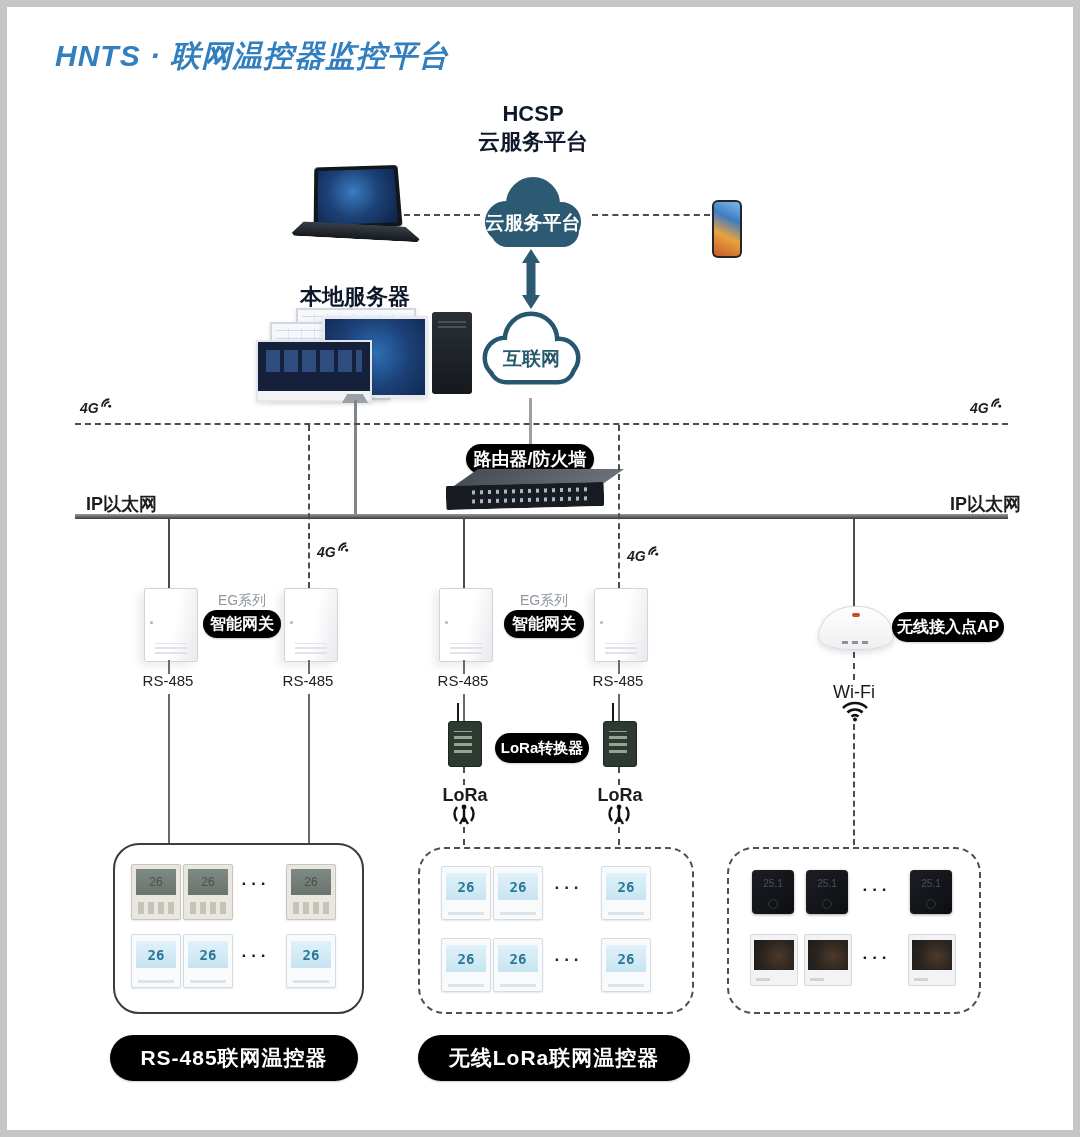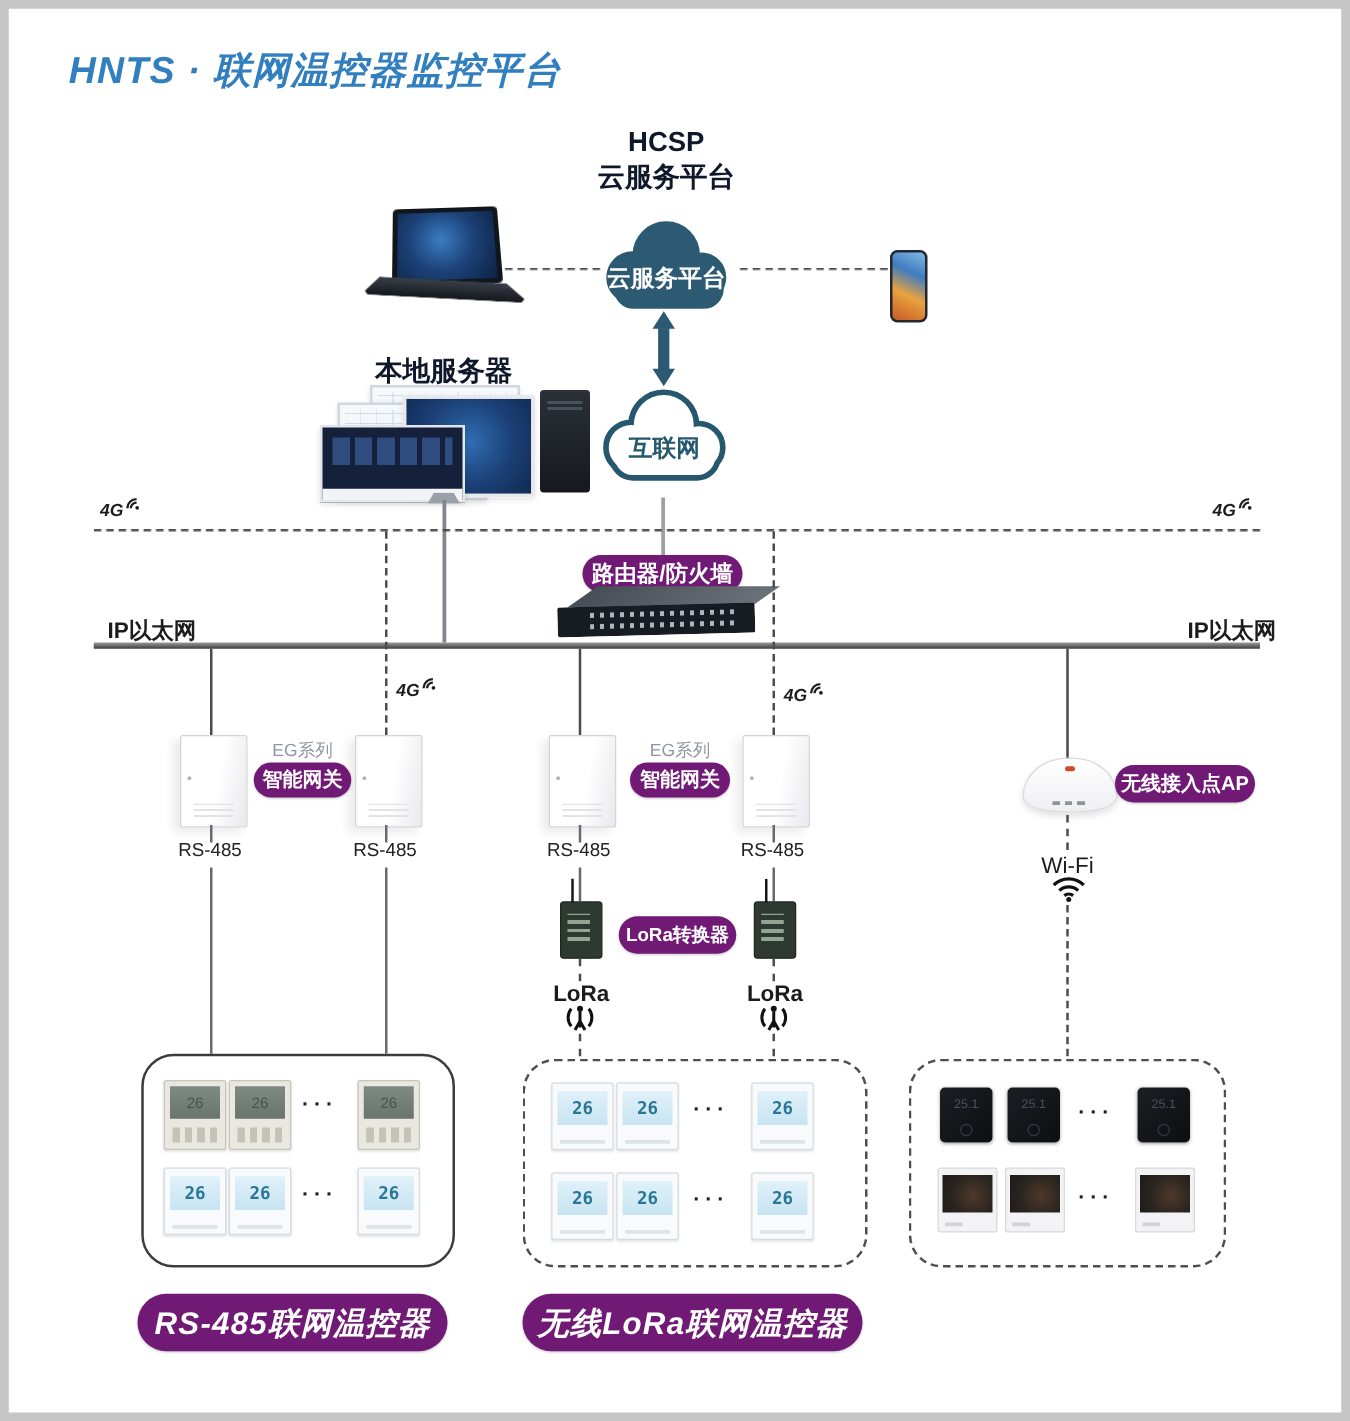--- a/index.html
+++ b/index.html
@@ -10,23 +10,23 @@
   .ctr{display:flex;align-items:center;justify-content:center;text-align:center;}
 
   
   .title{font-size:30px;font-weight:bold;color:#327fc0;letter-spacing:1px;}
   .h-dark{color:#0f172a;font-weight:bold;}
   .lbl-sm{color:#1c1c1c;font-size:18px;font-weight:bold;}
   .lbl-plain{color:#222;font-size:15px;}
   .eg{color:#8f969e;font-size:14px;}
 
   
-  .pill{background:#701a75;color:#fff;font-weight:bold;display:flex;align-items:center;
+  .pill{background:#000000;color:#fff;font-weight:bold;display:flex;align-items:center;
         justify-content:center;border-radius:16px;box-shadow:0 1px 2px rgba(0,0,0,.2);}
-  .pill-lg{border-radius:23px;font-size:25px;letter-spacing:1px;font-style:italic;}
+  .pill-lg{border-radius:23px;font-size:21px;letter-spacing:1px;}
 
   
   .vl{position:absolute;width:2px;background:#4c4c4c;}
   .vld{position:absolute;width:0;border-left:2px dashed #4c4c4c;}
   .hld{position:absolute;height:0;border-top:2px dashed #4c4c4c;}
   .eth{position:absolute;height:5px;background:linear-gradient(#9a9a9a,#3c3c3c);}
 
   
   .g4{display:flex;align-items:flex-end;color:#1d1d1d;font-size:14px;font-weight:bold;font-style:italic;}
   .g4 svg{margin:0 0 7px 1px;}

